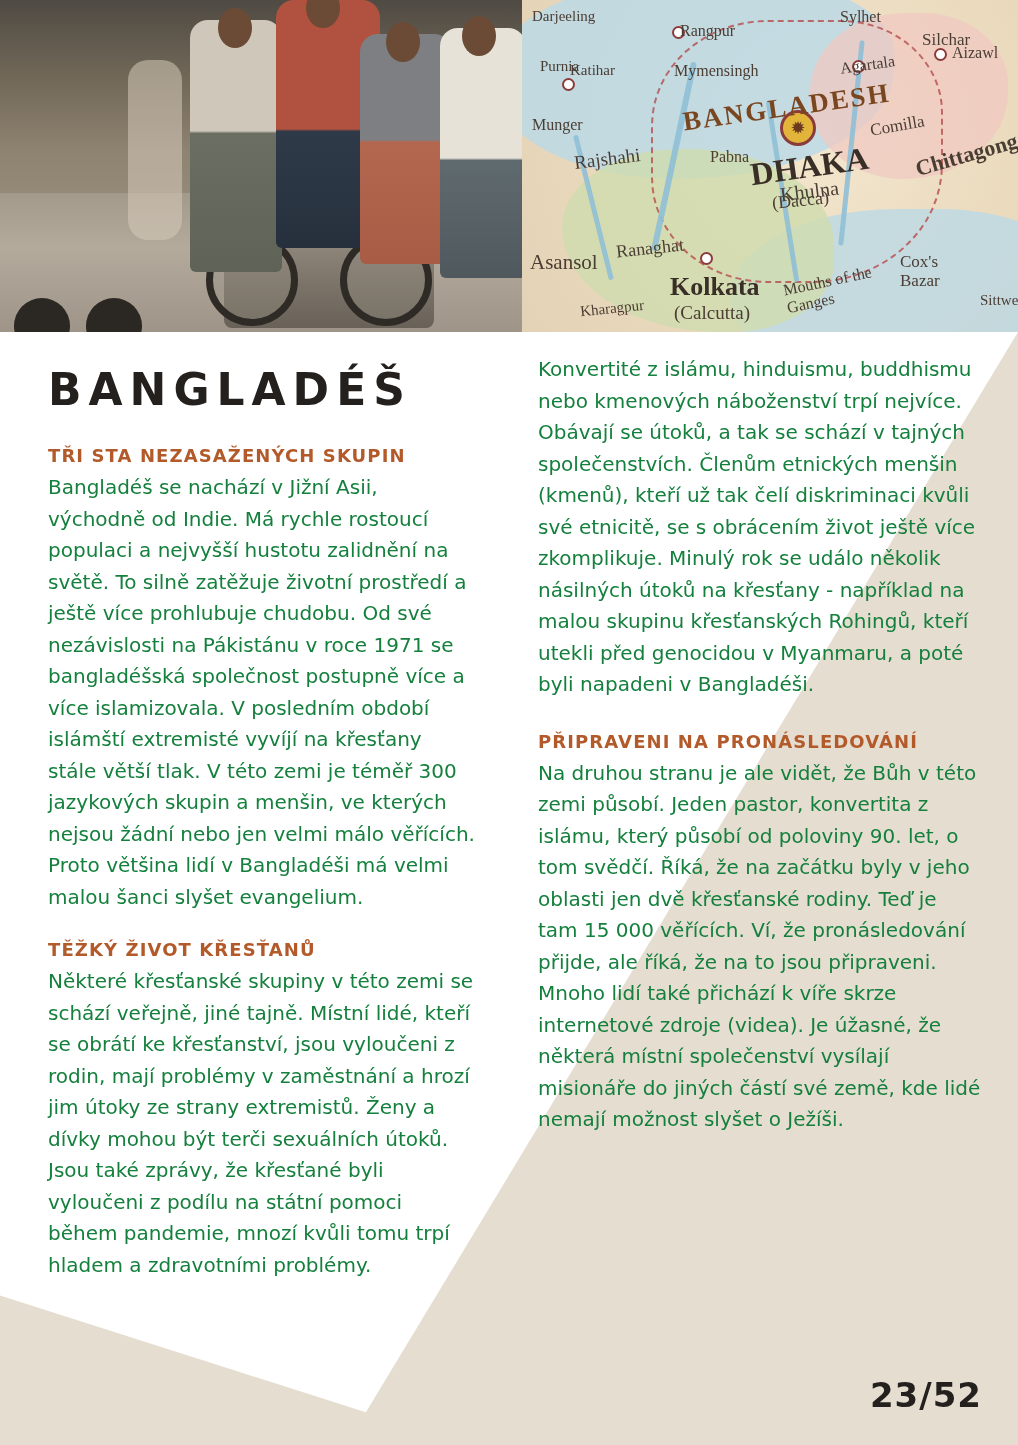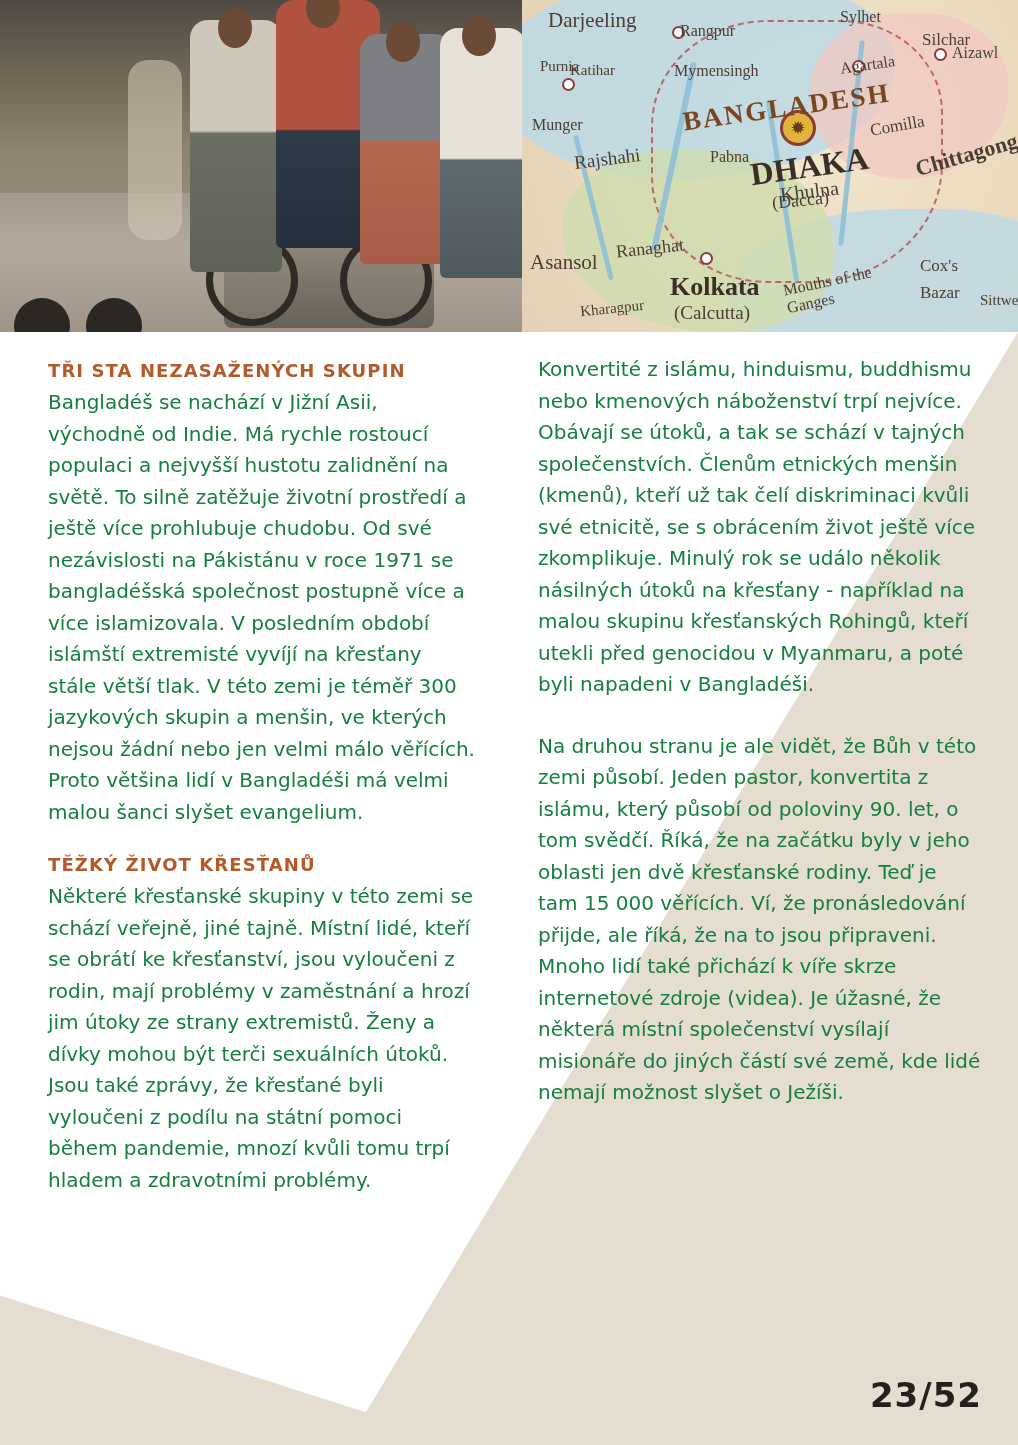--- a/index.html
+++ b/index.html
@@ -233,21 +233,21 @@
       <div class="map-river r3"></div>
       <div class="map-river r4"></div>
 
       <div class="map-dot" style="left:40px; top:78px;"></div>
       <div class="map-dot" style="left:150px; top:26px;"></div>
       <div class="map-dot" style="left:178px; top:252px;"></div>
       <div class="map-dot" style="left:330px; top:60px;"></div>
       <div class="map-dot" style="left:412px; top:48px;"></div>
       <div class="capital-star" style="left:258px; top:110px;">✹</div>
 
-      <div class="map-label" style="left:26px; top:8px;  font-size:21px;">Darjeeling</div>
+      <div class="map-label" style="left:10px; top:8px;  font-size:15px;">Darjeeling</div>
       <div class="map-label" style="left:158px; top:22px; font-size:16px;font-family:Liberation Serif, serif;">Rangpur</div>
       <div class="map-label" style="left:318px; top:8px; font-size:16px;">Sylhet</div>
       <div class="map-label" style="left:400px; top:30px; font-size:17px;">Silchar</div>
       <div class="map-label" style="left:2px; top:58px; font-size:15px;margin-left:16px;">Purnia</div>
       <div class="map-label" style="left:48px; top:62px; font-size:15px;">Katihar</div>
       <div class="map-label" style="left:152px; top:62px; font-size:16px;">Mymensingh</div>
       <div class="map-label" style="left:160px; top:92px; font-size:27px; font-weight:700; color:#7a4620; letter-spacing:2px; transform:rotate(-8deg);">BANGLADESH</div>
       <div class="map-label" style="left:318px; top:56px; font-size:16px; transform:rotate(-8deg);">Agartala</div>
       <div class="map-label" style="left:430px; top:44px; font-size:16px;">Aizawl</div>
       <div class="map-label" style="left:10px; top:116px; font-size:16px;">Munger</div>
@@ -256,44 +256,46 @@
       <div class="map-label" style="left:228px; top:148px; font-size:32px; font-weight:700; color:#3a2f26; transform:rotate(-8deg);">DHAKA</div>
       <div class="map-label" style="left:250px; top:190px; font-size:18px; transform:rotate(-6deg);">(Dacca)</div>
       <div class="map-label" style="left:348px; top:116px; font-size:17px; transform:rotate(-10deg);">Comilla</div>
       <div class="map-label" style="left:392px; top:142px; font-size:22px; font-weight:700; transform:rotate(-16deg);">Chittagong</div>
       <div class="map-label" style="left:258px; top:180px; font-size:20px; transform:rotate(-7deg);">Khulna</div>
       <div class="map-label" style="left:8px; top:250px; font-size:21px;">Asansol</div>
       <div class="map-label" style="left:94px; top:238px; font-size:18px; transform:rotate(-6deg);">Ranaghat</div>
       <div class="map-label" style="left:148px; top:272px; font-size:26px; font-weight:700; color:#3a2f26;">Kolkata</div>
       <div class="map-label" style="left:152px; top:302px; font-size:19px;">(Calcutta)</div>
       <div class="map-label" style="left:262px; top:268px; font-size:16px; transform:rotate(-12deg); width:130px; white-space:normal; line-height:18px;">Mouths of the Ganges</div>
-      <div class="map-label" style="left:398px; top:252px; font-size:17px; width:60px; white-space:normal; line-height:27px;">Cox's Bazar</div>
+      <div class="map-label" style="left:378px; top:252px; font-size:17px; width:60px; white-space:normal; line-height:19px;">Cox's Bazar</div>
       <div class="map-label" style="left:58px; top:300px; font-size:15px; transform:rotate(-6deg);">Kharagpur</div>
       <div class="map-label" style="left:458px; top:292px; font-size:15px;">Sittwe</div>
     </div>
   </div>
 
   <div class="content">
     <div class="wedge-tr"></div>
     <div class="wedge-bl"></div>
 
     <div class="columns">
 
       <div class="col col-left">
+        <h1 class="title">BANGLADÉŠ</h1>
 
         <h2 class="subhead">TŘI STA NEZASAŽENÝCH SKUPIN</h2>
         <p class="body">Bangladéš se nachází v Jižní Asii, východně od Indie. Má rychle rostoucí populaci a nejvyšší hustotu zalidnění na světě. To silně zatěžuje životní prostředí a ještě více prohlubuje chudobu. Od své nezávislosti na Pákistánu v roce 1971 se bangladéšská společnost postupně více a více islamizovala. V posledním období islámští extremisté vyvíjí na křesťany stále větší tlak. V této zemi je téměř 300 jazykových skupin a menšin, ve kterých nejsou žádní nebo jen velmi málo věřících. Proto většina lidí v Bangladéši má velmi malou šanci slyšet evangelium.</p>
 
         <h2 class="subhead">TĚŽKÝ ŽIVOT KŘESŤANŮ</h2>
         <p class="body">Některé křesťanské skupiny v této zemi se schází veřejně, jiné tajně. Místní lidé, kteří se obrátí ke křesťanství, jsou vyloučeni z rodin, mají problémy v zaměstnání a hrozí jim útoky ze strany extremistů. Ženy a dívky mohou být terči sexuálních útoků. Jsou také zprávy, že křesťané byli vyloučeni z podílu na státní pomoci během pandemie, mnozí kvůli tomu trpí hladem a zdravotními problémy.</p>
       </div>
 
       <div class="col col-right">
         <p class="body">Konvertité z islámu, hinduismu, buddhismu nebo kmenových náboženství trpí nejvíce. Obávají se útoků, a tak se schází v tajných společenstvích. Členům etnických menšin (kmenů), kteří už tak čelí diskriminaci kvůli své etnicitě, se s obrácením život ještě více zkomplikuje. Minulý rok se událo několik násilných útoků na křesťany - například na malou skupinu křesťanských Rohingů, kteří utekli před genocidou v Myanmaru, a poté byli napadeni v Bangladéši.</p>
 
+        <h2 class="subhead">PŘIPRAVENI NA PRONÁSLEDOVÁNÍ</h2>
         <p class="body">Na druhou stranu je ale vidět, že Bůh v této zemi působí. Jeden pastor, konvertita z islámu, který působí od poloviny 90. let, o tom svědčí. Říká, že na začátku byly v jeho oblasti jen dvě křesťanské rodiny. Teď je tam 15 000 věřících. Ví, že pronásledování přijde, ale říká, že na to jsou připraveni. Mnoho lidí také přichází k víře skrze internetové zdroje (videa). Je úžasné, že některá místní společenství vysílají misionáře do jiných částí své země, kde lidé nemají možnost slyšet o Ježíši.</p>
       </div>
     </div>
 
     <div class="pagenum">23/52</div>
   </div>
 
 </div>
 
 </body></html>

